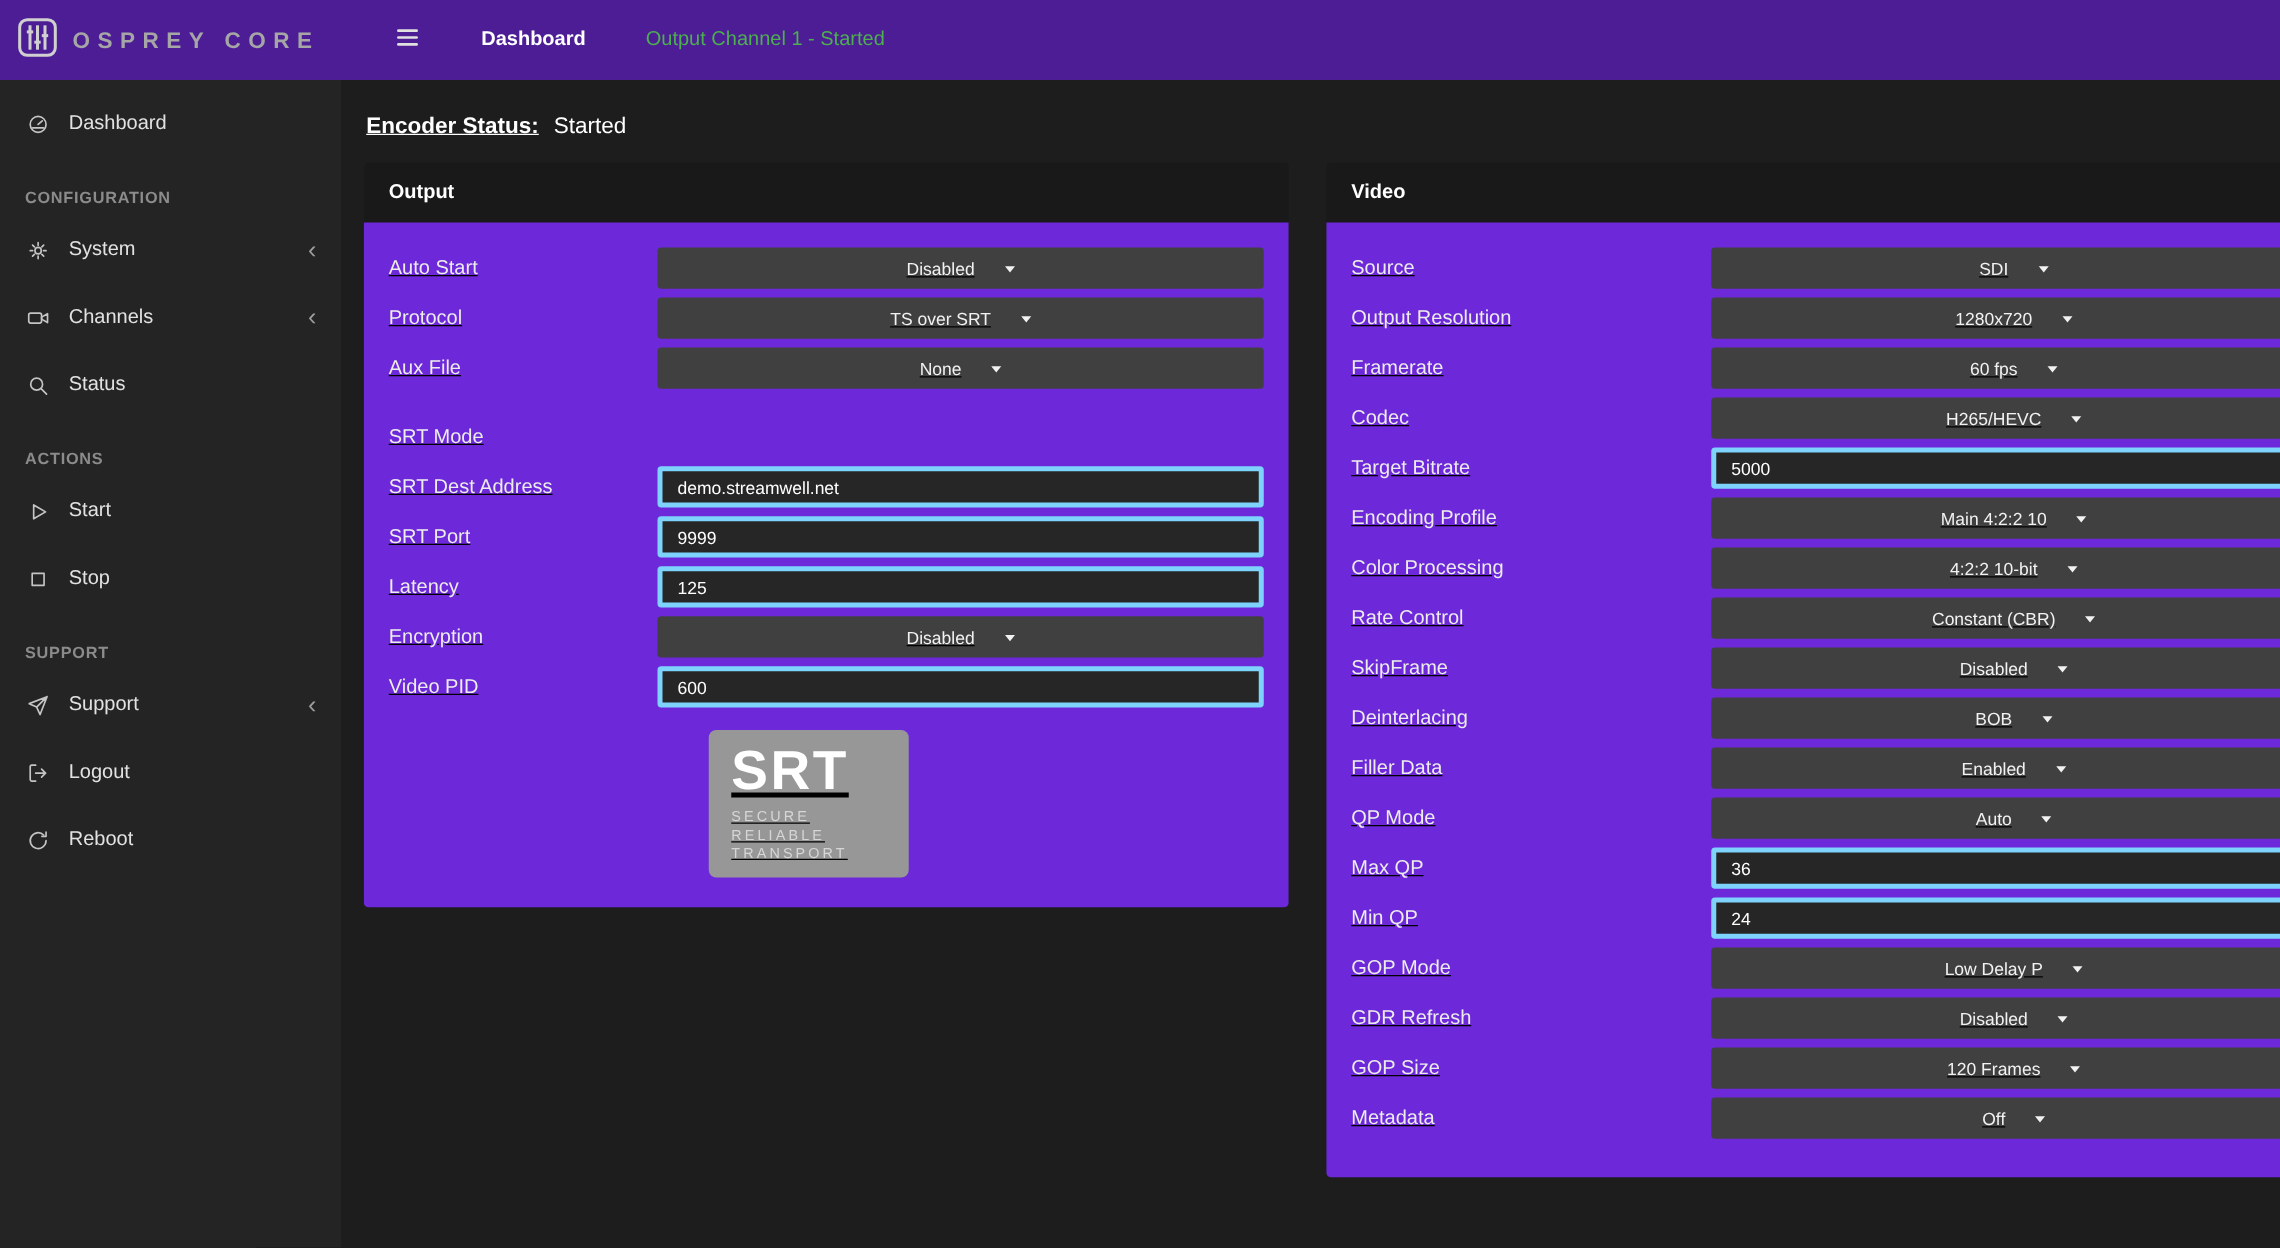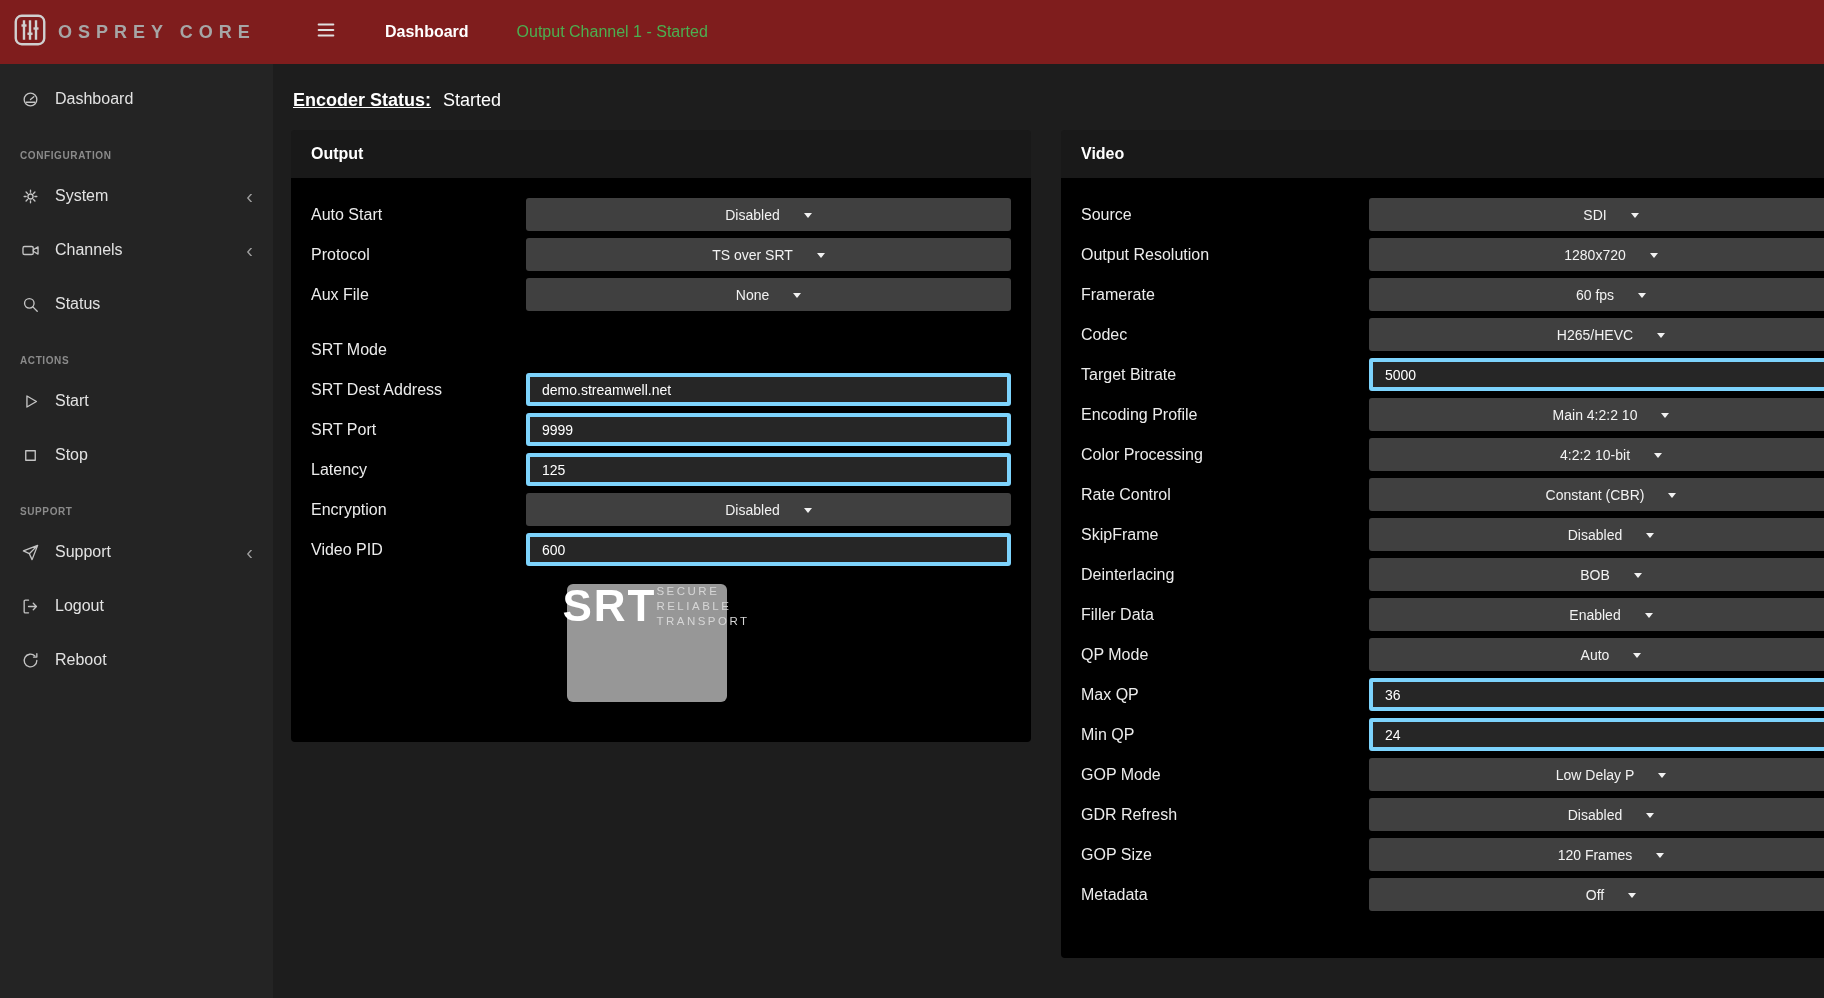--- a/index.html
+++ b/index.html
@@ -3,55 +3,55 @@
 <meta charset="utf-8">
 <style>
   * { box-sizing: border-box; }
   html,body { margin:0; padding:0; }
   body {
     width:1824px; height:998px; overflow:hidden;
     background:#1d1d1d;
     font-family:"Liberation Sans", sans-serif;
   }
   
-  .topbar { height:64px; background:#7f1d1d; display:flex; align-items:center; }
+  .topbar { height:64px; background:#4c1d95; display:flex; align-items:center; }
   .brand { width:273px; display:flex; align-items:center; gap:10px; padding-left:12px; }
   .brand-icon svg { width:36px; height:36px; stroke:#d0d0d0; fill:none; stroke-width:1.6; }
   .brand-text { color:#a6a6a6; font-weight:bold; font-size:18px; letter-spacing:6px; }
   .topbar-nav { display:flex; align-items:center; gap:48px; padding-left:42px; }
   .hamburger svg { width:22px; height:22px; stroke:#e0e0e0; stroke-width:2.2; stroke-linecap:round; }
   .nav-dashboard { color:#ffffff; font-weight:bold; font-size:16px; cursor:pointer; }
   .nav-channel { color:#4caf50; font-size:16px; cursor:pointer; }
 
   
   .body-row { display:flex; height:934px; }
 
   
   .sidebar { width:273px; background:#242424; padding-top:8px; flex-shrink:0; }
   .side-item { display:flex; align-items:center; gap:15px; height:54px; padding:0 20px;
                color:#e2e2e2; font-size:16px; cursor:pointer; }
   .side-icon { width:20px; display:flex; justify-content:center; }
   .side-icon svg { width:19px; height:19px; stroke:#c4c4c4; fill:none; stroke-width:1.7;
                    stroke-linecap:round; stroke-linejoin:round; }
-  .side-header { padding:24px 20px 8px 20px; color:#8b8b8b; font-size:10px;
+  .side-header { padding:24px 20px 8px 20px; color:#8b8b8b; font-size:13px;
                  font-weight:bold; letter-spacing:0.6px; }
   .chevron { margin-left:auto; color:#9d9d9d; font-size:20px; line-height:1; }
 
   
   .main { flex:1; padding:16px 0 0 18px; }
   .status-line { color:#ffffff; font-size:18px; margin:10px 0 16px 2px; height:24px; }
   .status-label { font-weight:bold; margin-right:12px;text-decoration:underline; }
 
   .panels { display:flex; gap:30px; align-items:flex-start; margin-top:8px; }
   .panel { border-radius:4px; overflow:hidden; }
   .output-panel { width:740px; }
   .video-panel  { width:812px; }
   .panel-header { background:#191919; color:#ffffff; font-weight:bold; font-size:16px;
                   padding:15px 20px; }
-  .panel-body { background:#000000; padding:20px 20px 40px 20px; }
+  .panel-body { background:#6d28d9; padding:20px 20px 24px 20px;text-decoration:underline; }
 
   .form-row { display:flex; align-items:center; height:33px; margin-bottom:7px; }
   .form-row.gap-before { margin-top:22px; }
   .field-label { color:#ececec; font-size:16px; flex-shrink:0; }
   .output-panel .field-label { width:215px; }
   .video-panel  .field-label { width:288px; }
   .field-control { flex:1; }
 
   .select-btn { width:100%; height:33px; background:#404040; border:none; border-radius:3px;
                 color:#f2f2f2; font-size:14px; display:flex; align-items:center;
@@ -60,21 +60,21 @@
   .caret { width:0; height:0; border-left:4px solid transparent;
            border-right:4px solid transparent; border-top:5px solid #f2f2f2; margin-top:2px; }
 
   .text-input { width:100%; height:33px; background:#262626; border:4px solid #7dd3fc;
                 border-radius:3px; color:#ffffff; font-size:14px; padding:0 12px;
                 font-family:"Liberation Sans", sans-serif; }
 
   
   .srt-wrap { margin-left:256px; margin-top:18px; }
   .srt-logo { width:160px; height:118px; background:#979797; border-radius:6px;
-              display:flex; flex-direction:row; justify-content:center; padding-left:18px; }
+              display:flex; flex-direction:column; justify-content:center; padding-left:18px; }
   .srt-title { color:#ffffff; font-size:44px; font-weight:bold; letter-spacing:2px;
                line-height:1; margin-bottom:8px; }
   .srt-sub div { color:#d6d6d6; font-size:11.5px; letter-spacing:2.5px; line-height:1.3; }
 </style>
 </head>
 <body>
 
 <div class="app">
 
   <header class="topbar">

